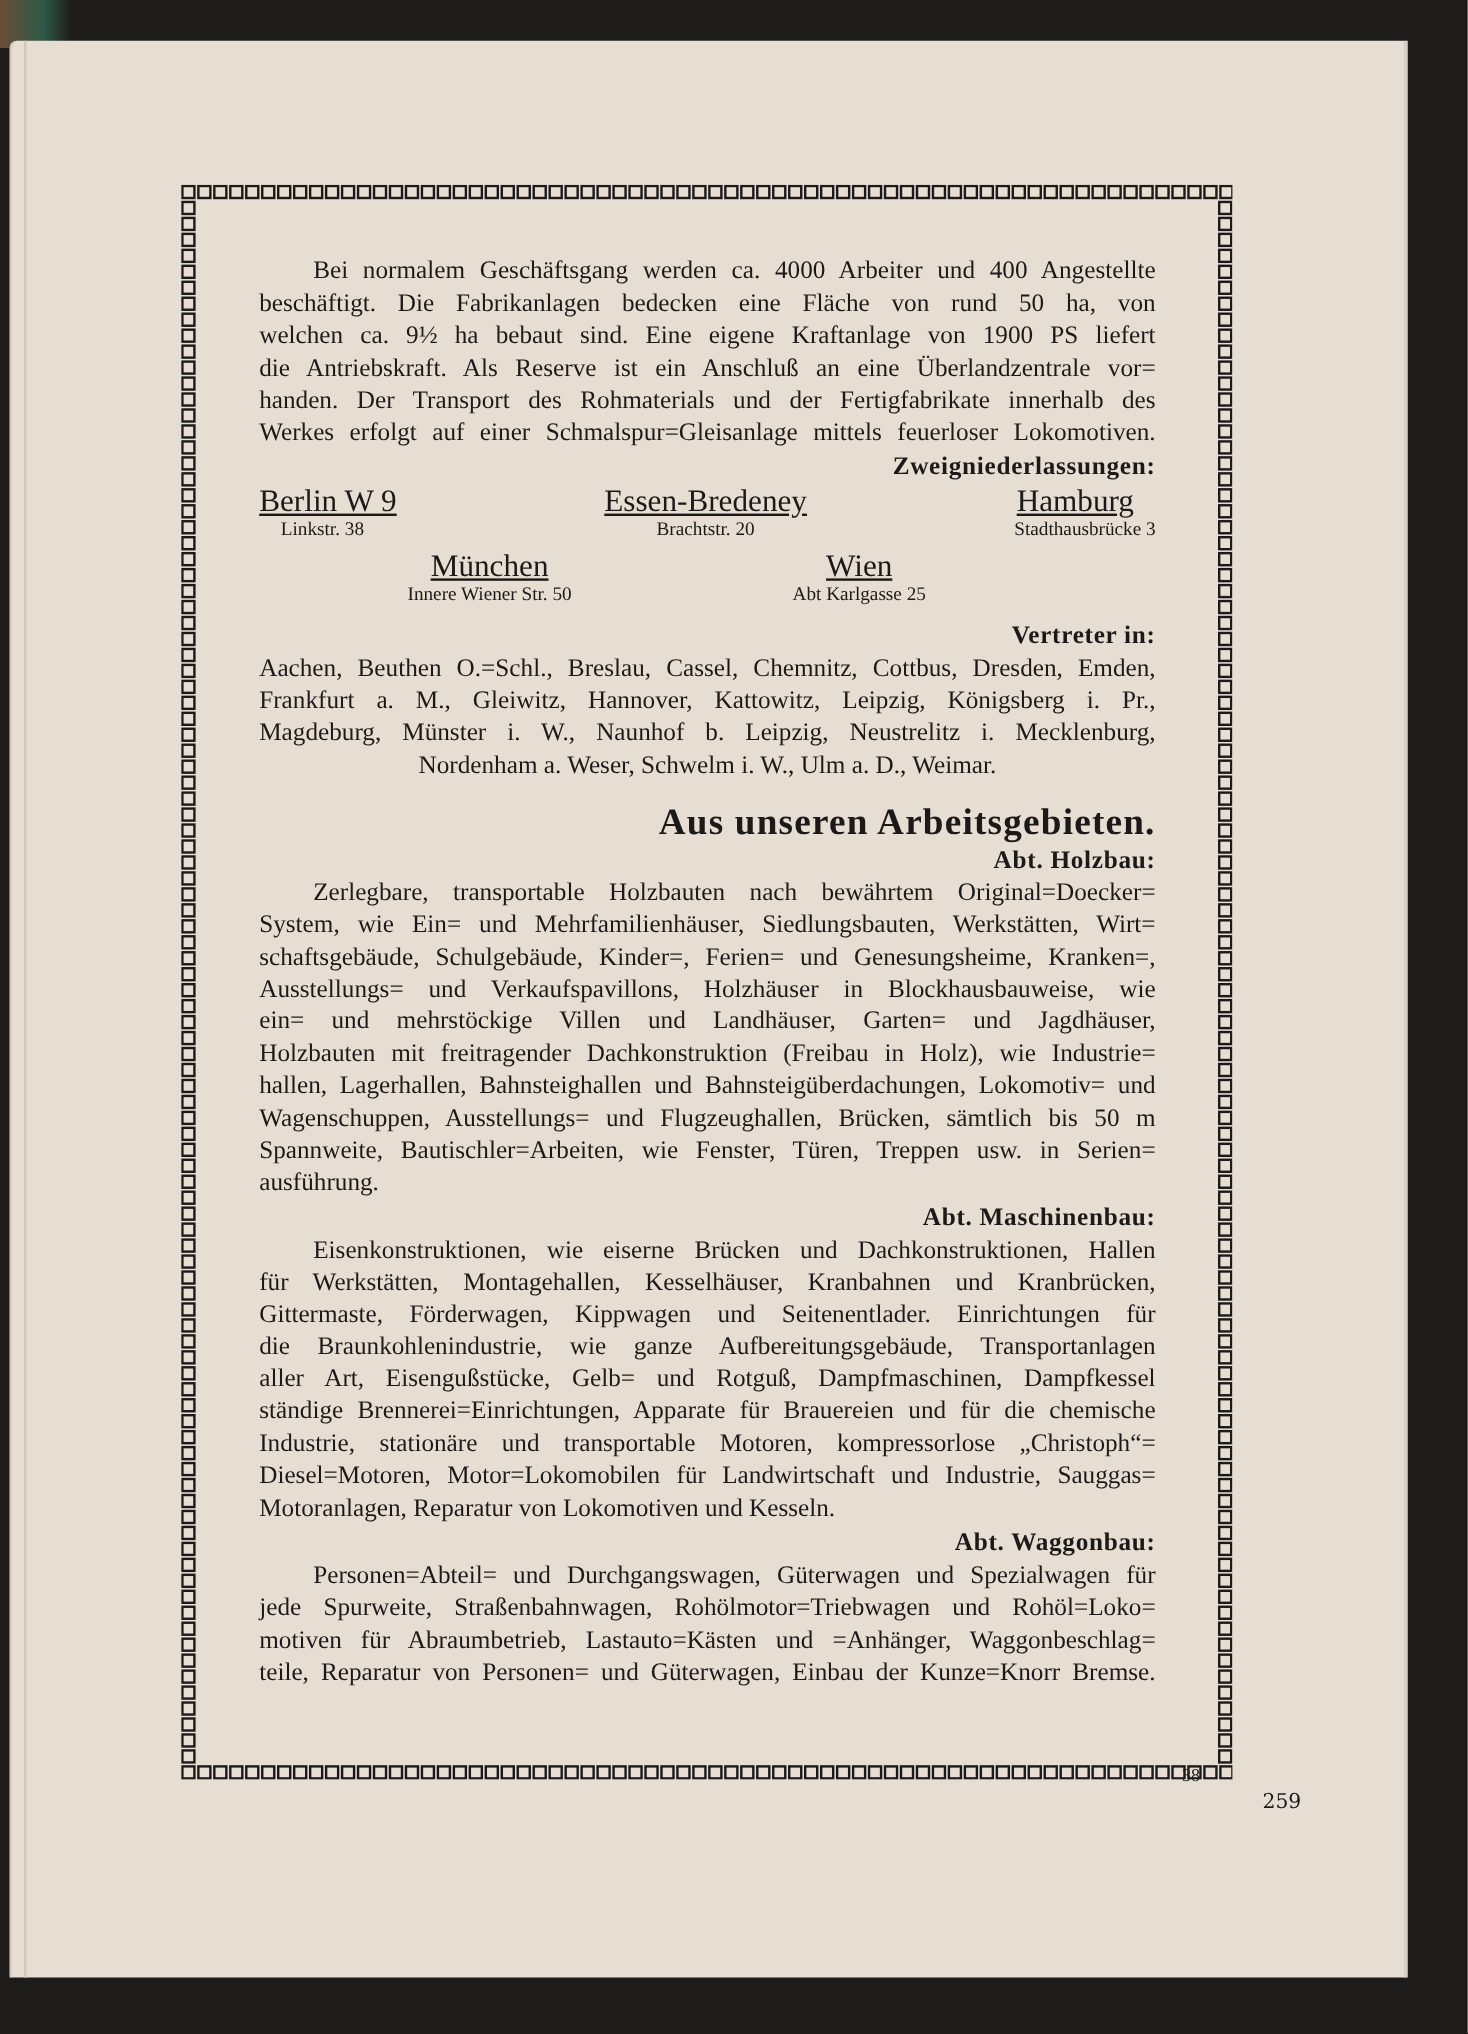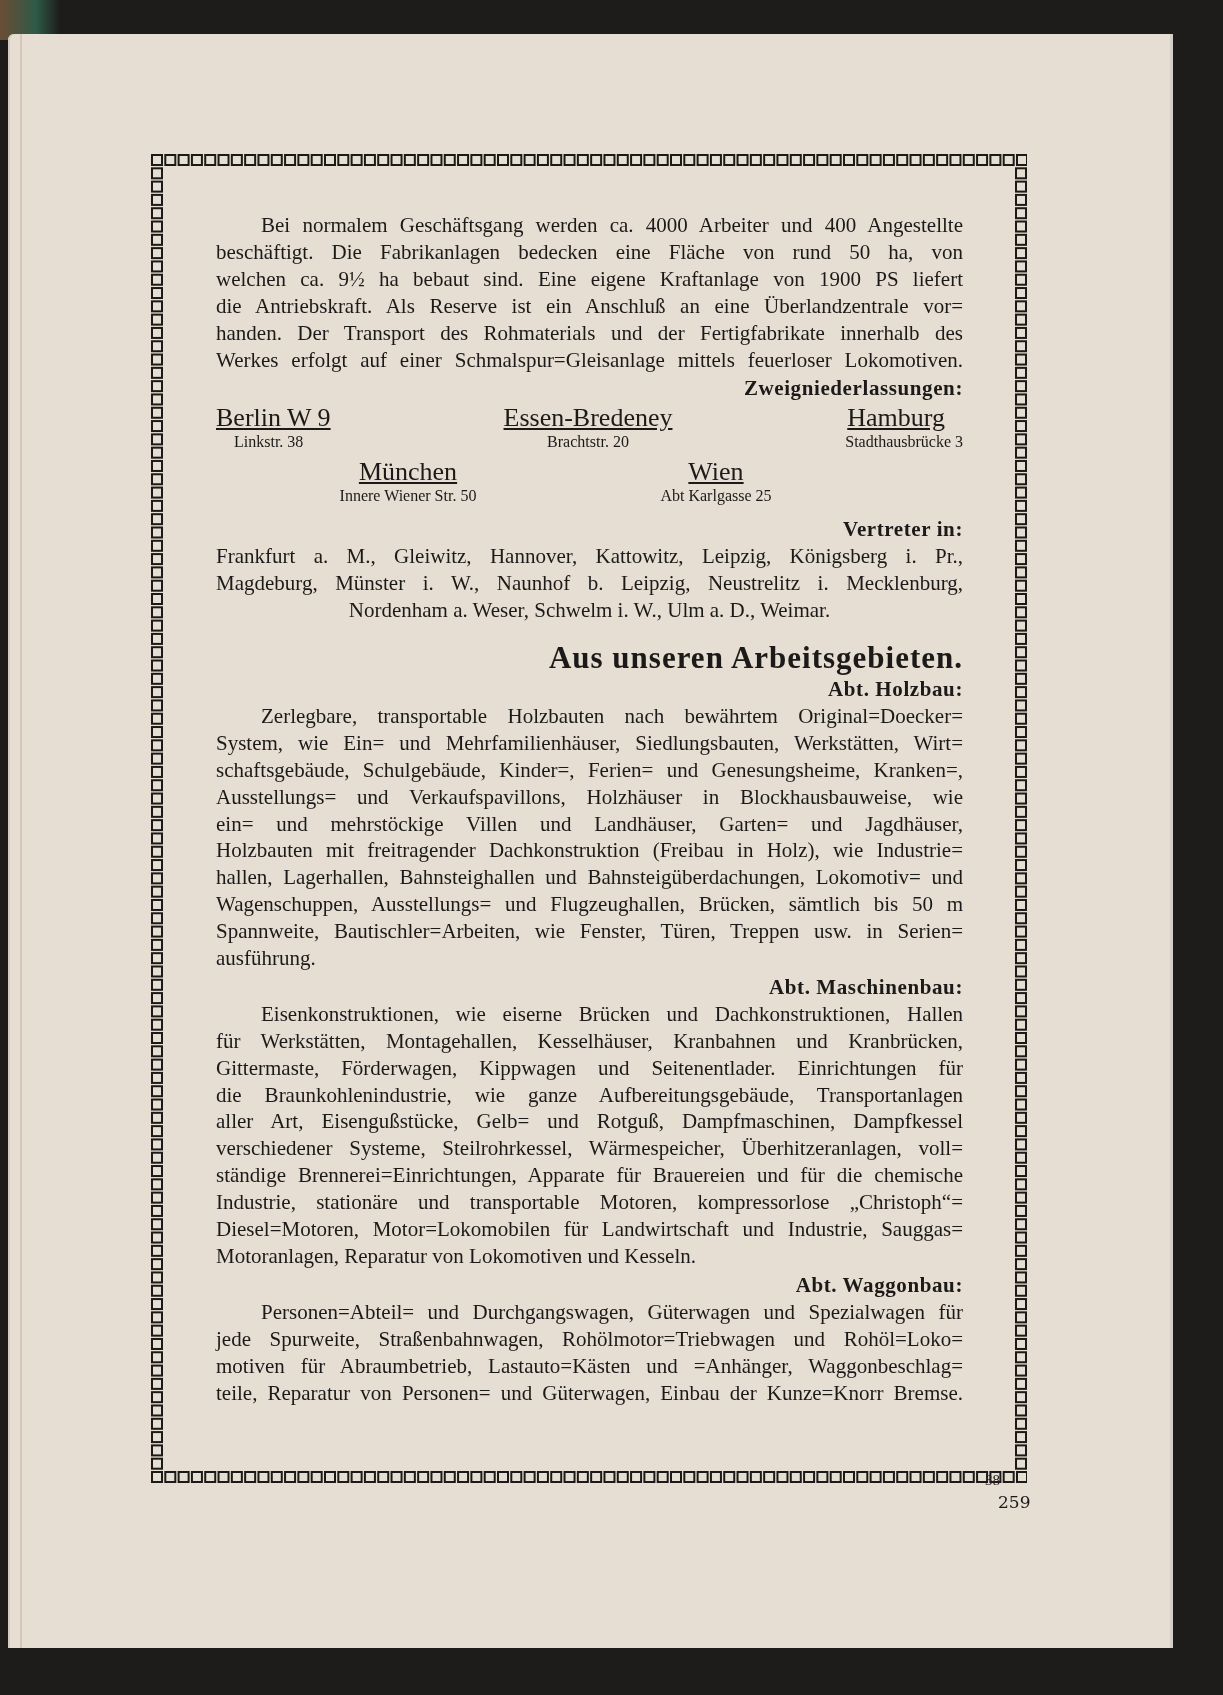--- a/index.html
+++ b/index.html
@@ -29,21 +29,21 @@
   .branches { position:relative; height:110px; margin-top:2px; }
   .br { position:absolute; text-align:center; }
   .br .city { display:block; font-size:26px; line-height:28px;text-decoration:underline; }
   .br .addr { display:block; font-size:16px; line-height:20px; }
   .br1 { left:0; top:0; text-align:left; }
   .br2 { left:232px; top:0; width:280px; }
   .br3 { right:0; top:0; text-align:center; }
   .br4 { left:92px; top:54px; width:200px; }
   .br5 { left:410px; top:54px; width:180px; }
   .pgsmall { position:absolute; left:985px; top:1436px; font-family:"Liberation Serif", serif; font-size:15px; color:#222;margin-top:36px; }
-  .pgnum { position:absolute; left:998px; top:1492px; font-family:"DejaVu Serif", serif; font-size:17px; color:#1a1a1a; }
+  .pgnum { position:absolute; left:1052px; top:1492px; font-family:"DejaVu Serif", serif; font-size:17px; color:#1a1a1a; }
 </style>
 </head>
 <body>
 
 <div class="scanbar"></div>
 
 <div class="page"></div>
 
 <div class="frame">
   <svg id="frame-svg" width="876" height="1329">
@@ -407,20 +407,21 @@
       <span class="addr">Innere Wiener Str. 50</span>
     </div>
     <div class="br br5">
       <span class="city">Wien</span>
       <span class="addr">Abt Karlgasse 25</span>
     </div>
   </div>
 
   <div class="h">Vertreter in:</div>
   <div class="p">
+    <span class="line">Aachen, Beuthen O.=Schl., Breslau, Cassel, Chemnitz, Cottbus, Dresden, Emden,</span>
     <span class="line">Frankfurt a. M., Gleiwitz, Hannover, Kattowitz, Leipzig, Königsberg i. Pr.,</span>
     <span class="line">Magdeburg, Münster i. W., Naunhof b. Leipzig, Neustrelitz i. Mecklenburg,</span>
     <span class="line center">Nordenham a. Weser, Schwelm i. W., Ulm a. D., Weimar.</span>
   </div>
 
   <div class="h big">Aus unseren Arbeitsgebieten.</div>
 
   <div class="h">Abt. Holzbau:</div>
   <div class="p">
     <span class="line indent">Zerlegbare, transportable Holzbauten nach bewährtem Original=Doecker=</span>
@@ -435,21 +436,20 @@
     <span class="line last">ausführung.</span>
   </div>
 
   <div class="h">Abt. Maschinenbau:</div>
   <div class="p">
     <span class="line indent">Eisenkonstruktionen, wie eiserne Brücken und Dachkonstruktionen, Hallen</span>
     <span class="line">für Werkstätten, Montagehallen, Kesselhäuser, Kranbahnen und Kranbrücken,</span>
     <span class="line">Gittermaste, Förderwagen, Kippwagen und Seitenentlader. Einrichtungen für</span>
     <span class="line">die Braunkohlenindustrie, wie ganze Aufbereitungsgebäude, Transportanlagen</span>
     <span class="line">aller Art, Eisengußstücke, Gelb= und Rotguß, Dampfmaschinen, Dampfkessel</span>
-    <span class="line">verschiedener Systeme, Steilrohrkessel, Wärmespeicher, Überhitzeranlagen, voll=</span>
     <span class="line">ständige Brennerei=Einrichtungen, Apparate für Brauereien und für die chemische</span>
     <span class="line">Industrie, stationäre und transportable Motoren, kompressorlose „Christoph“=</span>
     <span class="line">Diesel=Motoren, Motor=Lokomobilen für Landwirtschaft und Industrie, Sauggas=</span>
     <span class="line last">Motoranlagen, Reparatur von Lokomotiven und Kesseln.</span>
   </div>
 
   <div class="h">Abt. Waggonbau:</div>
   <div class="p">
     <span class="line indent">Personen=Abteil= und Durchgangswagen, Güterwagen und Spezialwagen für</span>
     <span class="line">jede Spurweite, Straßenbahnwagen, Rohölmotor=Triebwagen und Rohöl=Loko=</span>

